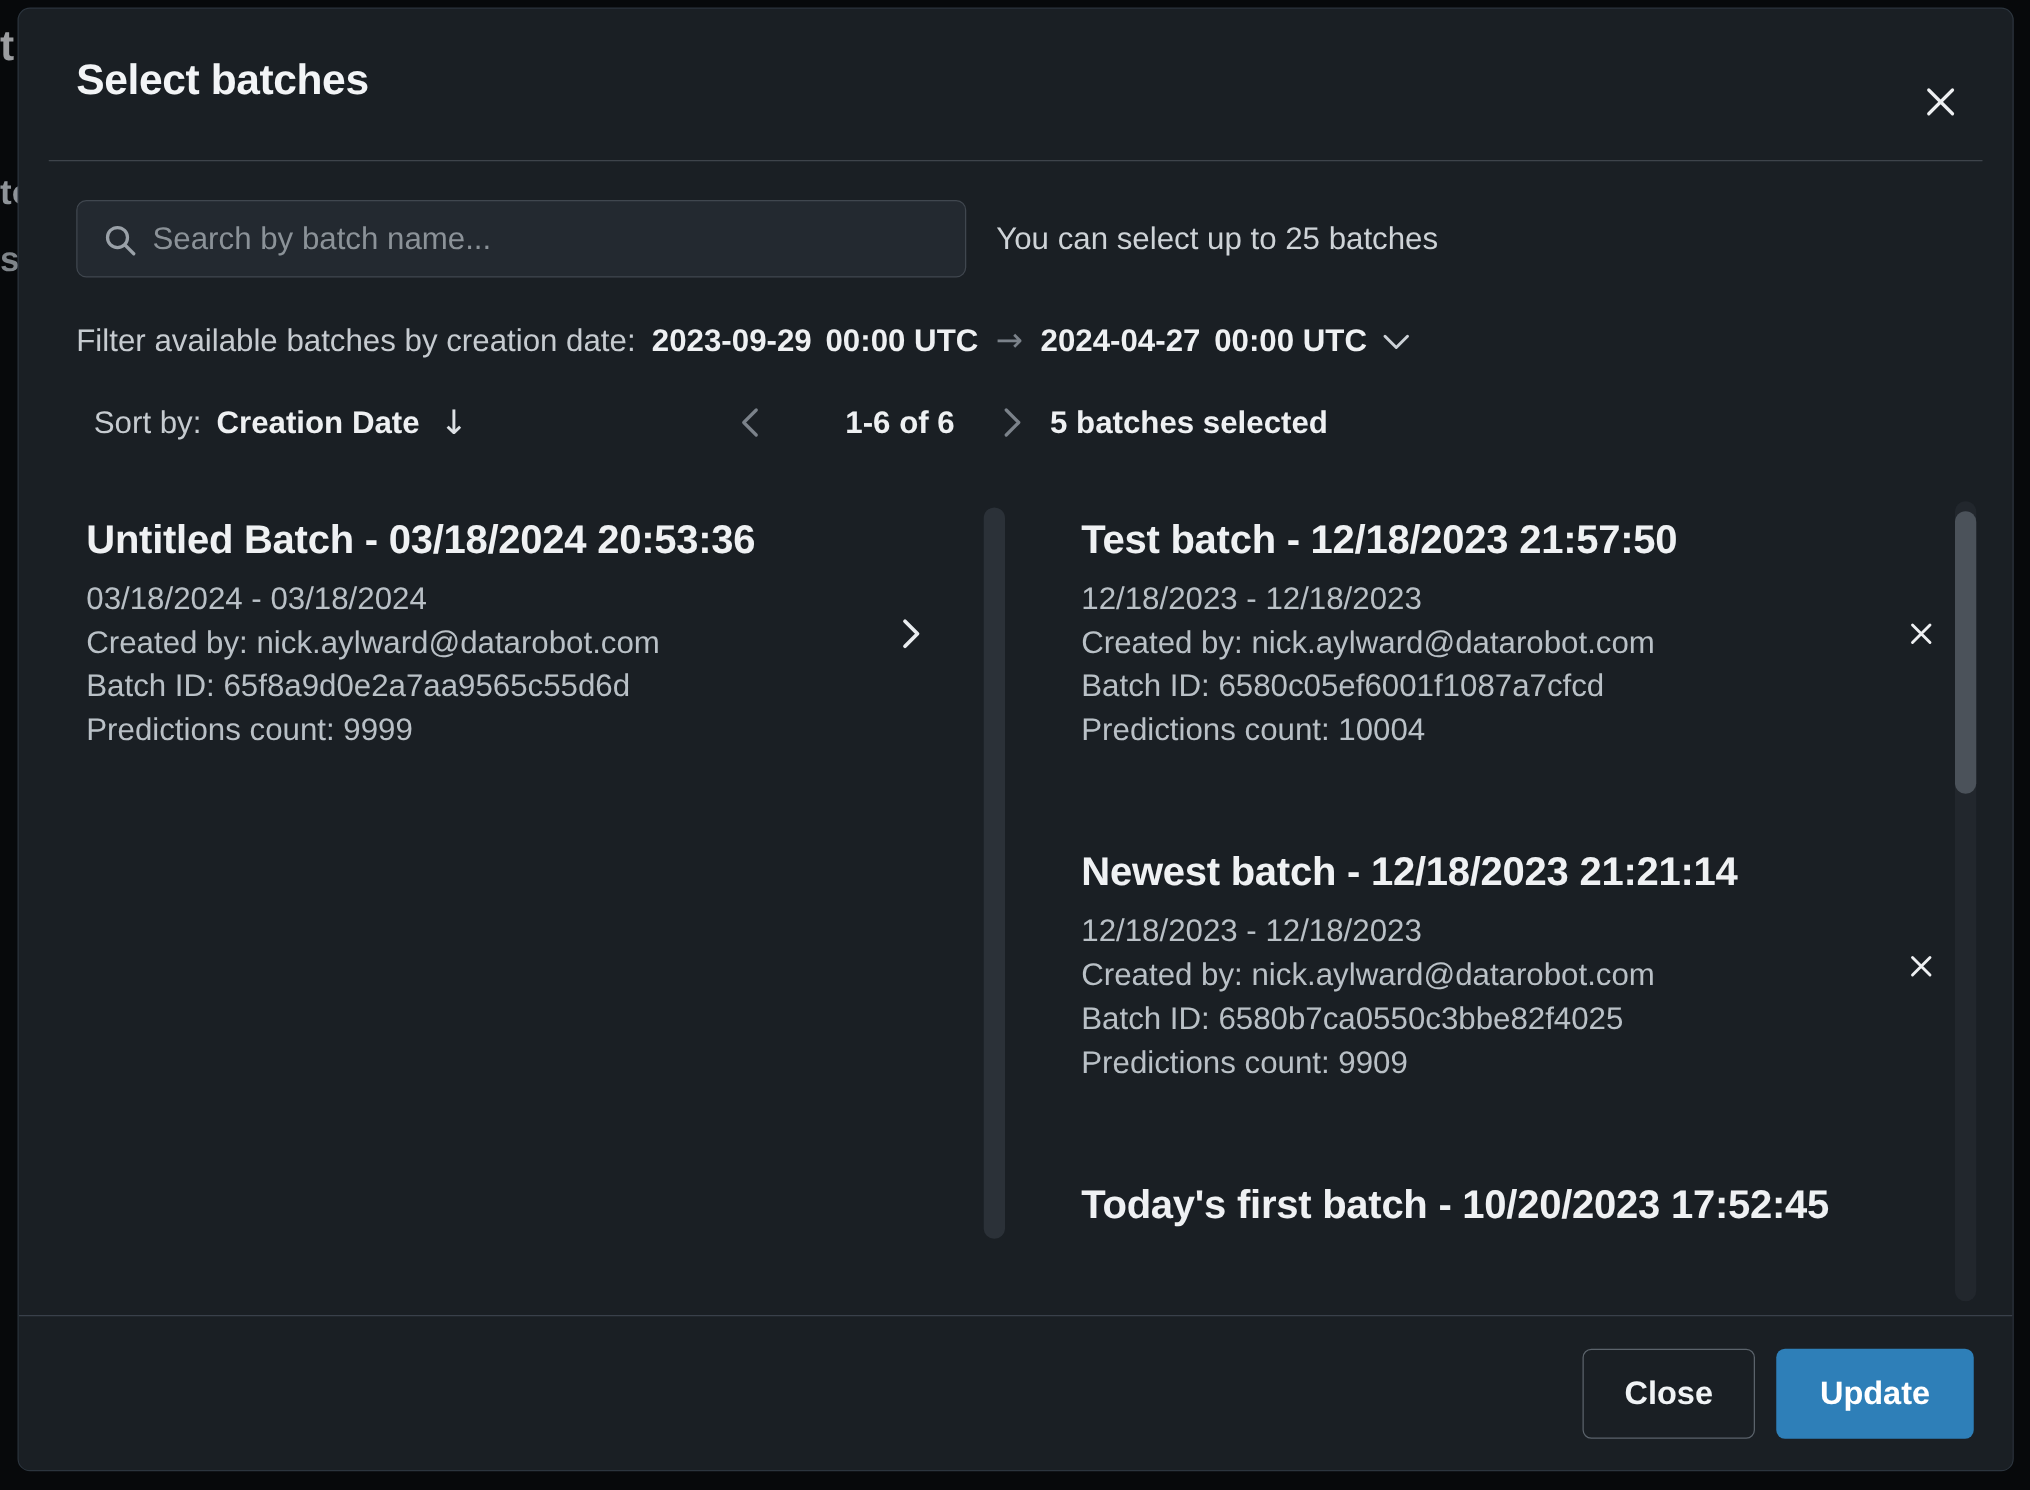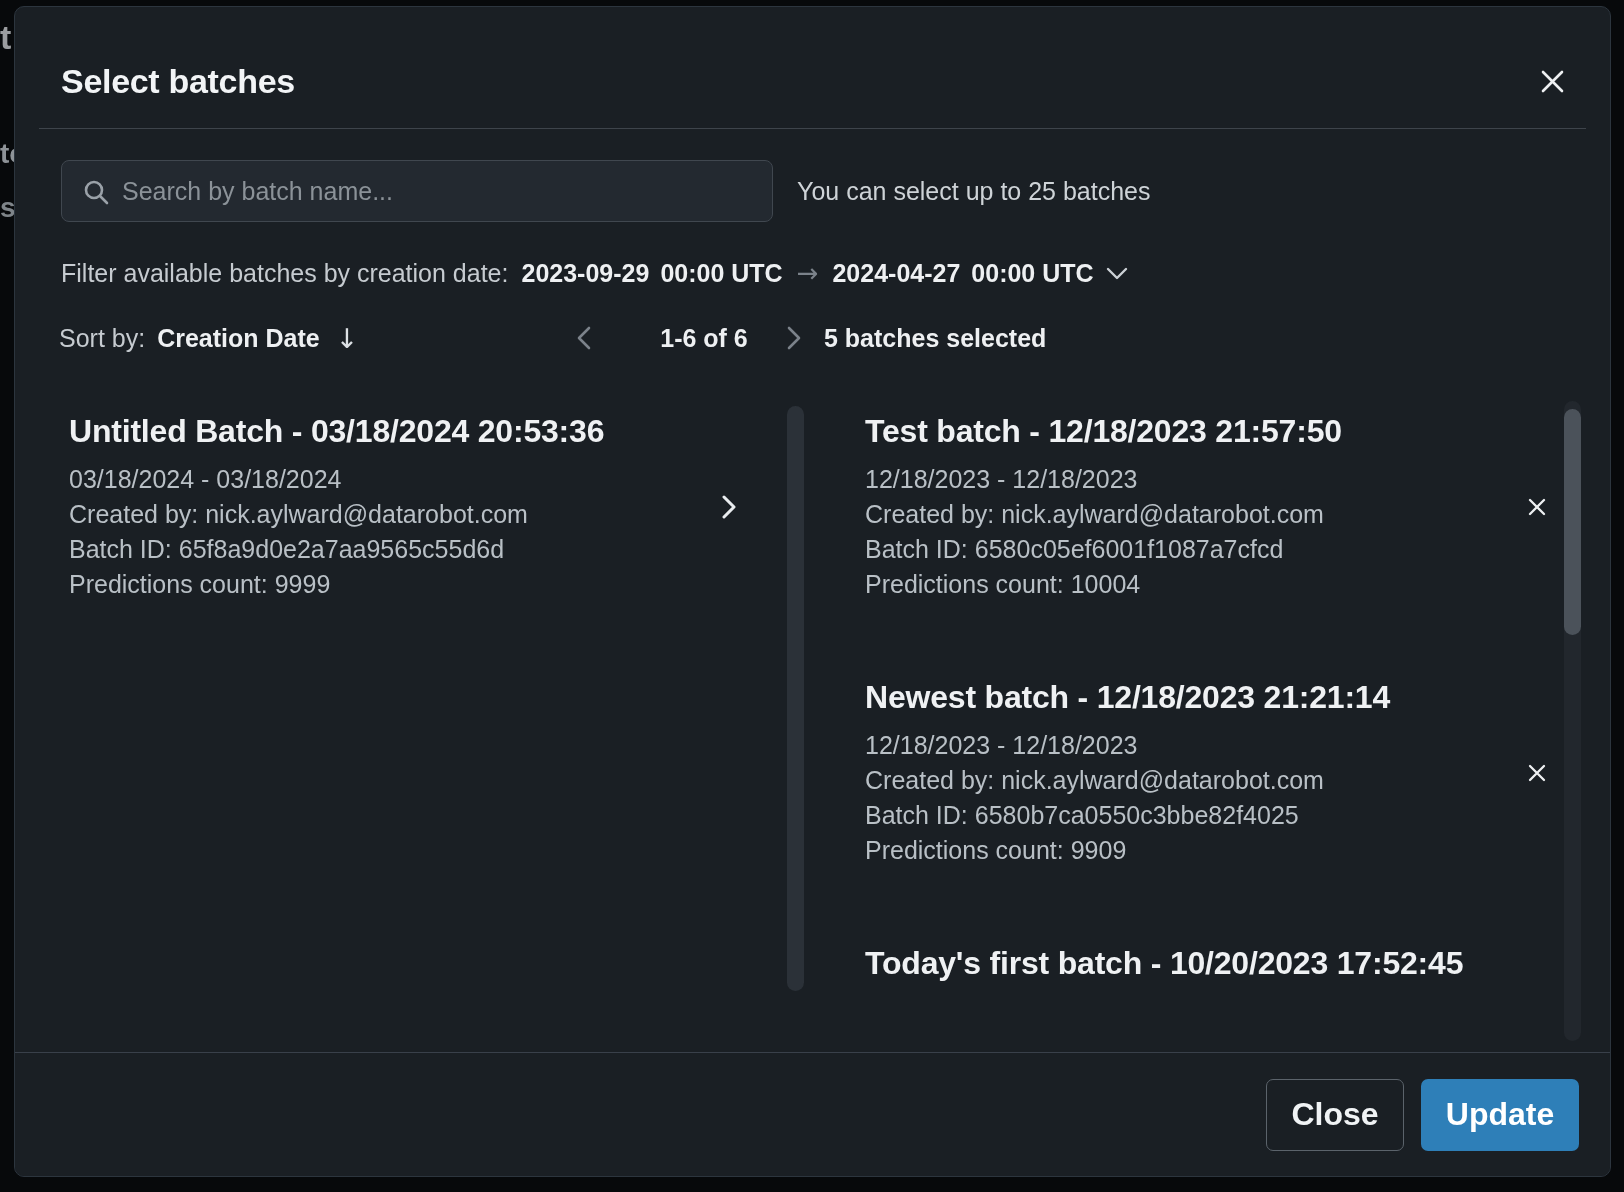--- a/index.html
+++ b/index.html
@@ -18,21 +18,21 @@
   .frag-3 { top:192px; font-size:28px; color:#7e8489; }
 
   
   .modal {
     position:absolute; left:14px; top:6px; width:1597px; height:1171px;
     background:#1a1f24;
     border:1px solid #2c353e;
     border-radius:10px;
     overflow:hidden;
   }
-  .modal-header { position:relative; padding:52px 46px 0; height:88px; }
+  .modal-header { position:relative; padding:35px 46px 0; height:88px; }
   .modal-title { font-size:34px; font-weight:700; letter-spacing:-0.3px; color:#f2f4f6; line-height:44px; }
   .close-btn {
     position:absolute; top:58px; right:42px; width:32px; height:32px;
     display:flex; align-items:center; justify-content:center; cursor:pointer;
   }
   .hr-top { border:none; border-top:1px solid #3e444b; margin:33px 24px 0; }
 
   
   .search-row { display:flex; align-items:center; margin:31px 46px 0; height:62px; }
   .search-box {
@@ -50,21 +50,21 @@
   
   .filter-row { display:flex; align-items:center; margin:35px 46px 14px; height:32px; font-size:25px; }
   .filter-label { color:#c6cbd0; }
   .filter-strong { font-weight:700; color:#eef0f2; }
   .fs-gap { margin-left:13px; }
   .fs-gap2 { margin-left:11px; }
   .filter-arrow { color:#7b828a; font-size:26px; margin:0 14px; font-family:"DejaVu Sans",sans-serif; }
   .filter-chevron { margin-left:12px; display:flex; align-items:center; cursor:pointer; }
 
   
-  .sort-row { position:relative; margin:32px 44px 0; height:34px; font-size:25px; }
+  .sort-row { position:relative; margin:32px 60px 0; height:34px; font-size:25px; }
   .sort-left { display:flex; align-items:center; height:34px; }
   .sort-label { color:#c6cbd0; }
   .sort-value { font-weight:700; color:#eef0f2; margin-left:12px; }
   .sort-dir { margin-left:16px; font-size:27px; color:#dde1e5; font-family:"DejaVu Sans",sans-serif; cursor:pointer; }
   .page-prev { position:absolute; left:508px; top:2px; width:34px; height:30px; display:flex; align-items:center; justify-content:center; cursor:pointer; }
   .page-range { position:absolute; left:560px; top:0; width:170px; text-align:center; font-weight:700; color:#eef0f2; line-height:34px; }
   .page-next { position:absolute; left:718px; top:2px; width:34px; height:30px; display:flex; align-items:center; justify-content:center; cursor:pointer; }
   .selected-summary { position:absolute; left:765px; top:0; font-weight:700; color:#eef0f2; line-height:34px; }
 
   
@@ -89,21 +89,21 @@
     background:#4b525a; border-radius:9px;
   }
 
   
   .modal-footer {
     position:absolute; left:0; right:0; bottom:0; height:124px;
     border-top:1px solid #39404a;
     display:flex; align-items:center; justify-content:flex-end;
     padding-right:31px; gap:17px; background:#1a1f24;
   }
-  .btn { height:72px; font-family:inherit; font-size:32px; font-weight:700; border-radius:7px; cursor:pointer; }
+  .btn { height:72px; font-family:inherit; font-size:26px; font-weight:700; border-radius:7px; cursor:pointer; }
   .btn-close { width:138px; background:transparent; border:1.5px solid #5b636b; color:#f0f3f5; }
   .btn-update { width:158px; background:#2e7fb8; border:none; color:#ffffff; }
 </style>
 </head>
 <body>
 
 <div class="backdrop-frag frag-0">t</div>
 <div class="backdrop-frag frag-1">if</div>
 <div class="backdrop-frag frag-2">to</div>
 <div class="backdrop-frag frag-3">s</div>

